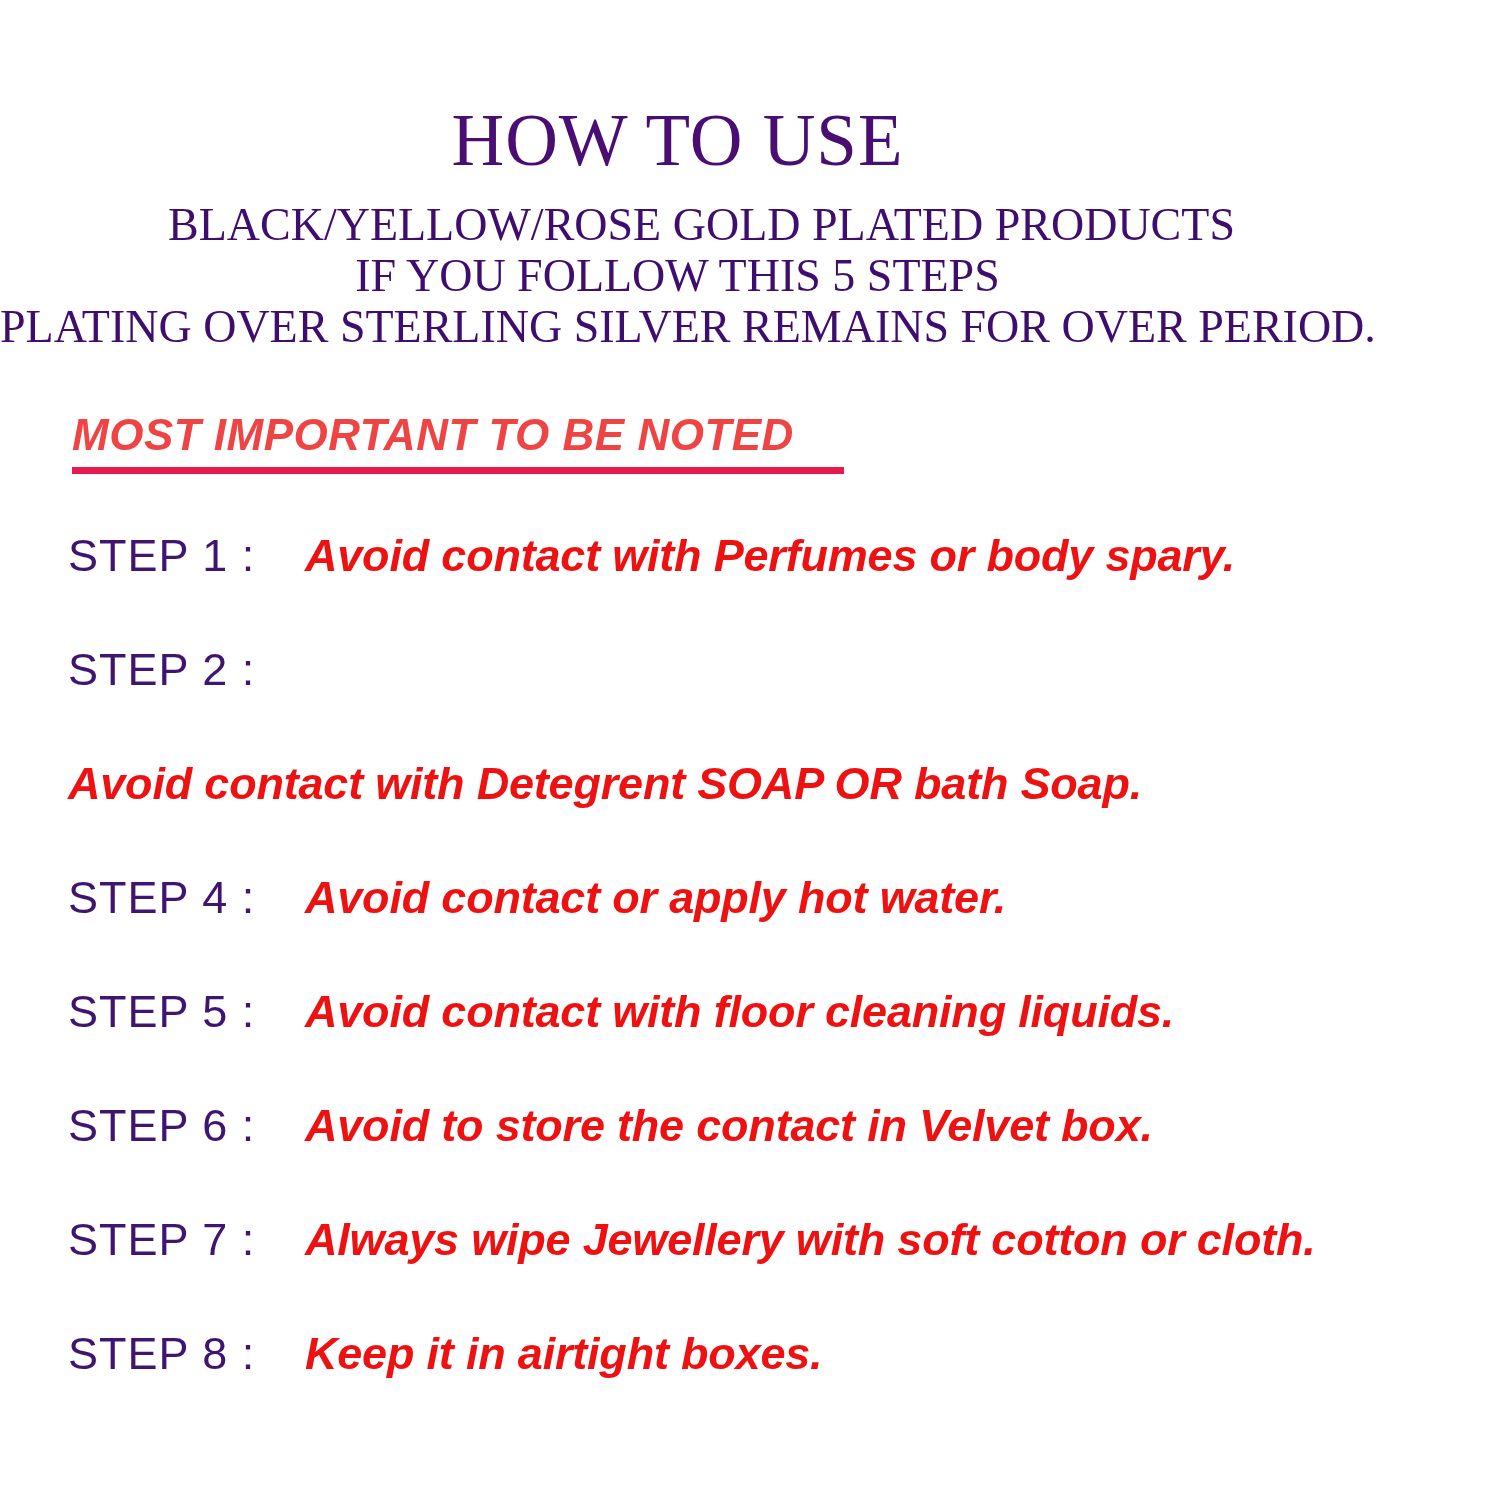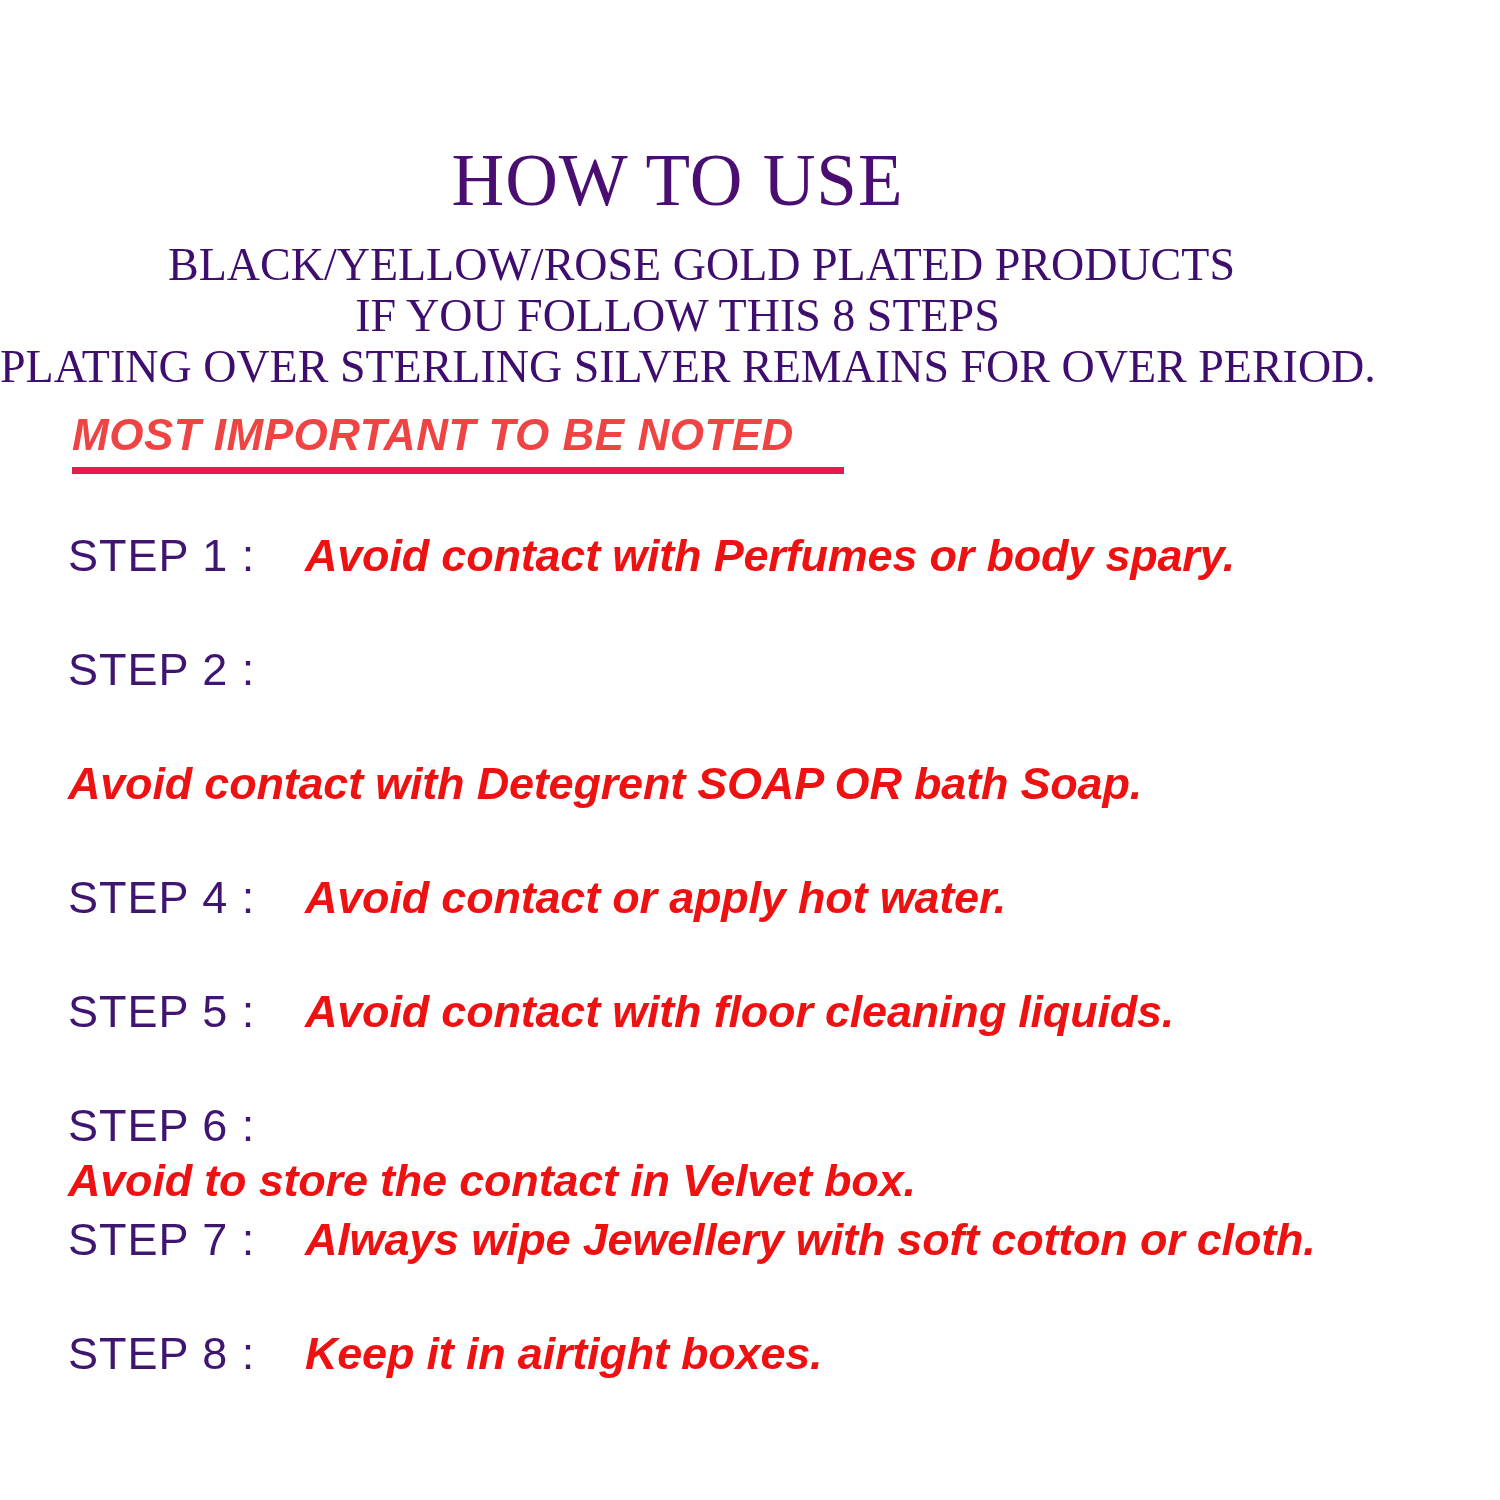--- a/index.html
+++ b/index.html
@@ -22,21 +22,20 @@
     background: #ffffff;
   }
 
   
   .header {
     position: absolute;
     left: 0;
     top: 0;
     width: 1355px;
     text-align: center;
-    margin-top: 40px;
   }
 
   .main-title {
     font-family: "Liberation Serif", serif;
     color: #4a0d72;
     font-size: 73px;
     line-height: 1;
     letter-spacing: 1px;
     margin: 0;
     padding-top: 104px;
@@ -132,21 +131,21 @@
 </style>
 </head>
 <body>
 
 <div class="page">
 
   <div class="header">
     <div class="main-title">HOW TO USE</div>
     <div class="subtitle-block">
       <div class="subtitle-line l1">BLACK/YELLOW/ROSE GOLD PLATED PRODUCTS</div>
-      <div class="subtitle-line l2">IF YOU FOLLOW THIS 8 STEPS</div>
+      <div class="subtitle-line l2">IF YOU FOLLOW THIS 5 STEPS</div>
       <div class="subtitle-line l3">PLATING OVER STERLING SILVER REMAINS FOR OVER PERIOD.</div>
     </div>
   </div>
 
   <div class="notice-heading-wrap">
     <div class="notice-heading">MOST IMPORTANT TO BE NOTED</div>
     <div class="notice-underline"></div>
   </div>
 
   <div class="steps">
@@ -167,21 +166,21 @@
     <div class="step-row" style="top:870px;">
       <span class="step-label">STEP 4 :</span>
       <span class="step-text">Avoid contact or apply hot water.</span>
     </div>
 
     <div class="step-row" style="top:984px;">
       <span class="step-label">STEP 5 :</span>
       <span class="step-text">Avoid contact with floor cleaning liquids.</span>
     </div>
 
-    <div class="step-row" style="top:1098px;flex-direction:column;">
+    <div class="step-row" style="top:1098px;">
       <span class="step-label">STEP 6 :</span>
       <span class="step-text">Avoid to store the contact in Velvet box.</span>
     </div>
 
     <div class="step-row" style="top:1212px;">
       <span class="step-label">STEP 7 :</span>
       <span class="step-text">Always wipe Jewellery with soft cotton or cloth.</span>
     </div>
 
     <div class="step-row" style="top:1326px;">

